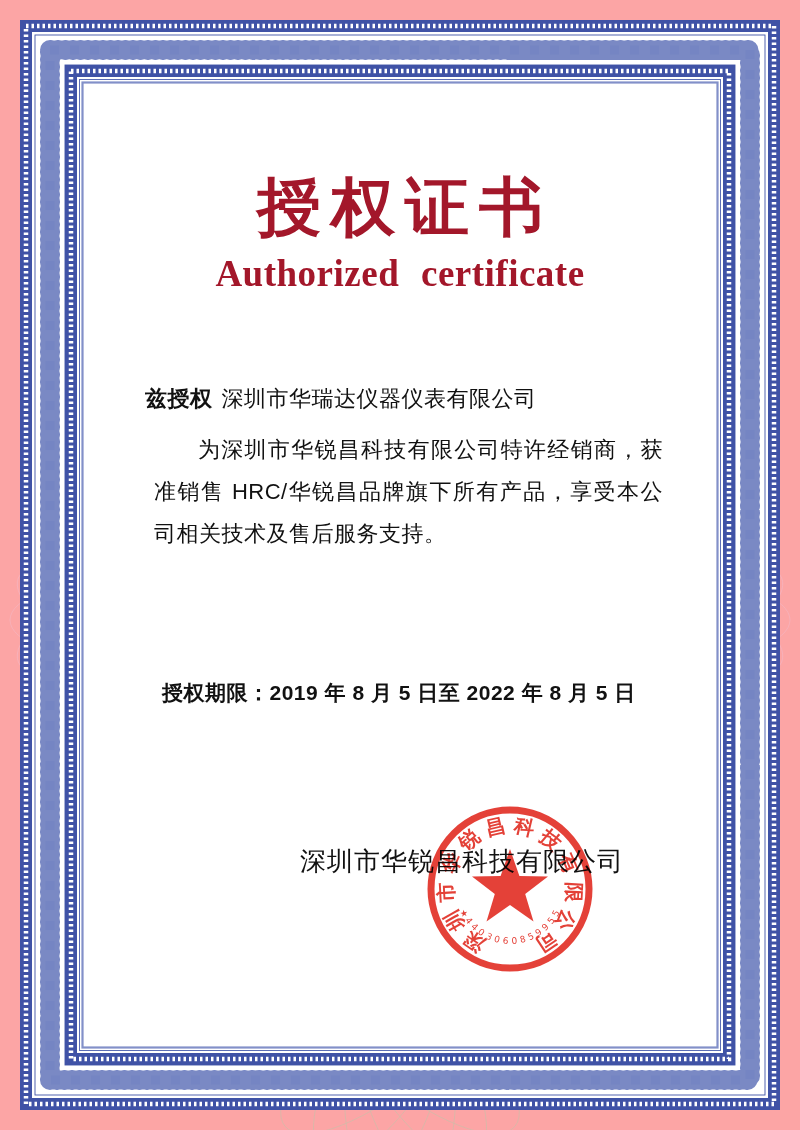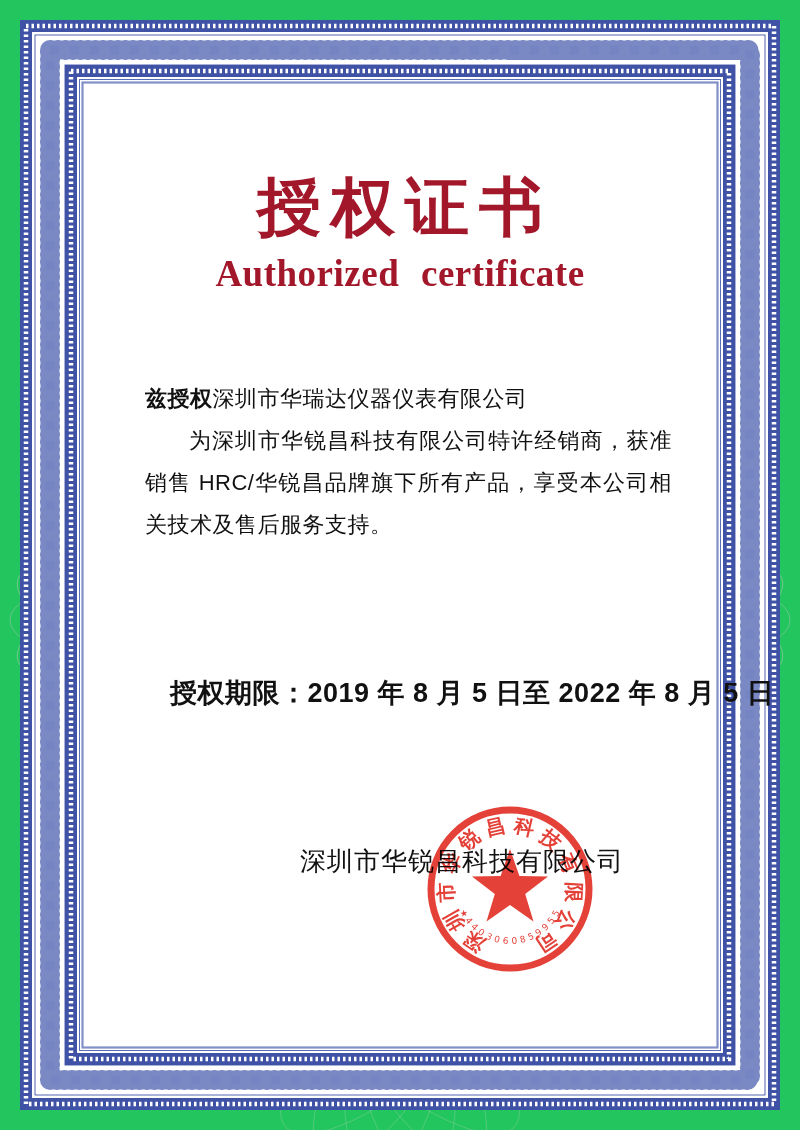--- a/index.html
+++ b/index.html
@@ -1,19 +1,19 @@
 <!DOCTYPE html>
 <html><head>
 <meta charset="utf-8">
 <style>
   html,body{margin:0;padding:0;}
   .page{
     position:relative;
     width:800px;height:1130px;
-    background:#22c55e;
+    background:#fca5a5;
     font-family:"Liberation Sans","DejaVu Sans",sans-serif;
     overflow:hidden;
   }
   .layer{position:absolute;left:0;top:0;width:800px;height:1130px;}
   
   .wash{
     position:absolute;left:84px;top:84px;right:84px;bottom:84px;
     background-color:#ffffff;
     background-image:
       radial-gradient(ellipse 430px 250px at 50% 7%,  rgba(166,192,233,.50), rgba(166,192,233,0) 70%),
@@ -46,32 +46,32 @@
   .subtitle{
     position:absolute;left:0;top:252px;width:800px;
     text-align:center;
     font-family:"Liberation Serif","DejaVu Serif",serif;
     font-weight:bold;font-size:37px;line-height:44px;
     letter-spacing:.5px;word-spacing:12px;
     color:#a3172a;
   }
   .bodytext{position:absolute;left:145px;top:378px;width:527px;color:#111;}
   .authorize-line{font-size:22px;line-height:42px;letter-spacing:.5px;}
-  .authorize-line .lbl{font-weight:bold;text-align:right;}
+  .authorize-line .lbl{font-weight:bold;margin-right:9px;text-align:right;}
   .paragraph{
-    margin:0;font-size:22px;line-height:42px;letter-spacing:.5px;
+    margin:9px;font-size:22px;line-height:42px;letter-spacing:.5px;
     text-indent:2em;text-align:justify;
   }
   .declaration{
     position:absolute;left:172px;top:588px;
     font-size:23px;line-height:42px;font-weight:bold;color:#111;letter-spacing:1px;
   }
   .period{
-    position:absolute;left:170px;top:672px;
-    font-size:27px;line-height:42px;font-weight:bold;color:#111;letter-spacing:.5px;
+    position:absolute;left:162px;top:672px;
+    font-size:21px;line-height:42px;font-weight:bold;color:#111;letter-spacing:.5px;
   }
   .signature{
     position:absolute;left:300px;top:840px;width:400px;
     text-align:left;color:#111;
   }
   .signature .company{font-size:26px;line-height:42px;letter-spacing:1px;}
   .signature .date{font-size:25px;line-height:42px;margin-top:2px;letter-spacing:1px;}
   .seal{
     position:absolute;left:420px;top:798px;width:180px;height:184px;
     z-index:6;mix-blend-mode:multiply;opacity:.92;

